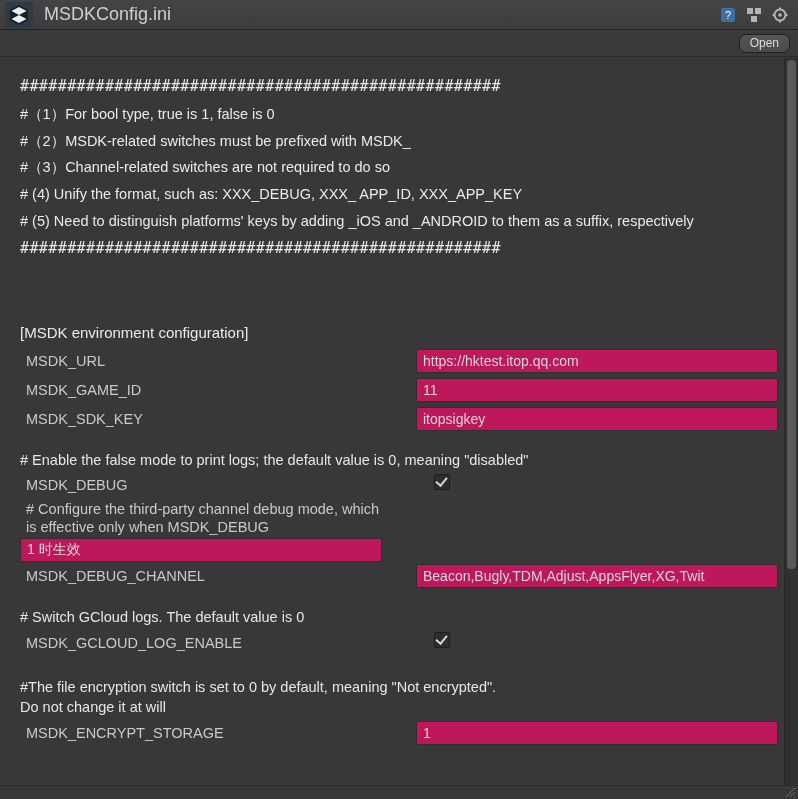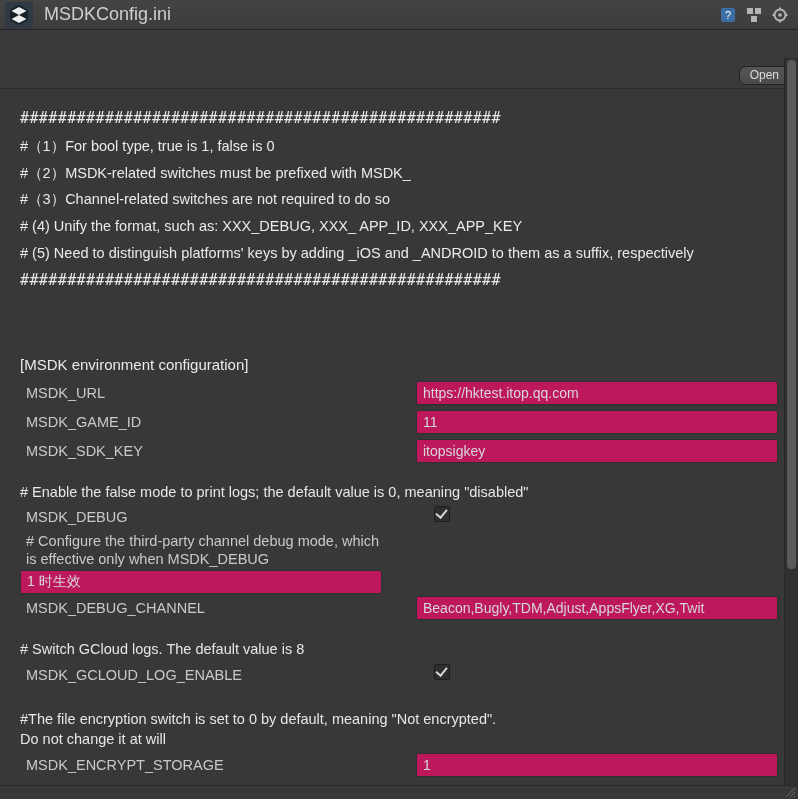--- a/index.html
+++ b/index.html
@@ -52,21 +52,20 @@
     background: #3a3a3a;
   }
   .open-btn {
     font-size: 12px;
     padding: 1px 10px 2px;
     background: linear-gradient(#565656,#4a4a4a);
     border: 1px solid #222;
     border-radius: 7px;
     color: #dcdcdc;
     cursor: pointer;
-    margin-top: 32px;
   }
   .content {
     padding: 16px 10px 10px 20px;
     font-size: 14.5px;
     line-height: 1.85;
     color: #e3e3e3;
   }
   .hash {
     color: #e8e8e8;
     font-size: 15px;
@@ -240,21 +239,21 @@
         <span># Configure the third-party channel debug mode, which</span><br>
         <span>is effective only when MSDK_DEBUG</span>
       </div>
       <div class="val"><input class="text-input" value="1 时生效" style=""></div>
     </div>
     <div class="row tight">
       <div class="key">MSDK_DEBUG_CHANNEL</div>
       <div class="val"><input class="text-input" value="Beacon,Bugly,TDM,Adjust,AppsFlyer,XG,Twit" style=""></div>
     </div>
 
-    <div class="comment"># Switch GCloud logs. The default value is 8</div>
+    <div class="comment"># Switch GCloud logs. The default value is 0</div>
     <div class="row">
       <div class="key">MSDK_GCLOUD_LOG_ENABLE</div>
       <div class="cb-wrap"><input type="checkbox" class="ck" checked="" style=""></div>
     </div>
 
     <div class="comment" style="margin-top:22px;">
       <span>#The file encryption switch is set to 0 by default, meaning "Not encrypted".</span><br>
       <span>Do not change it at will</span>
     </div>
     <div class="row">

